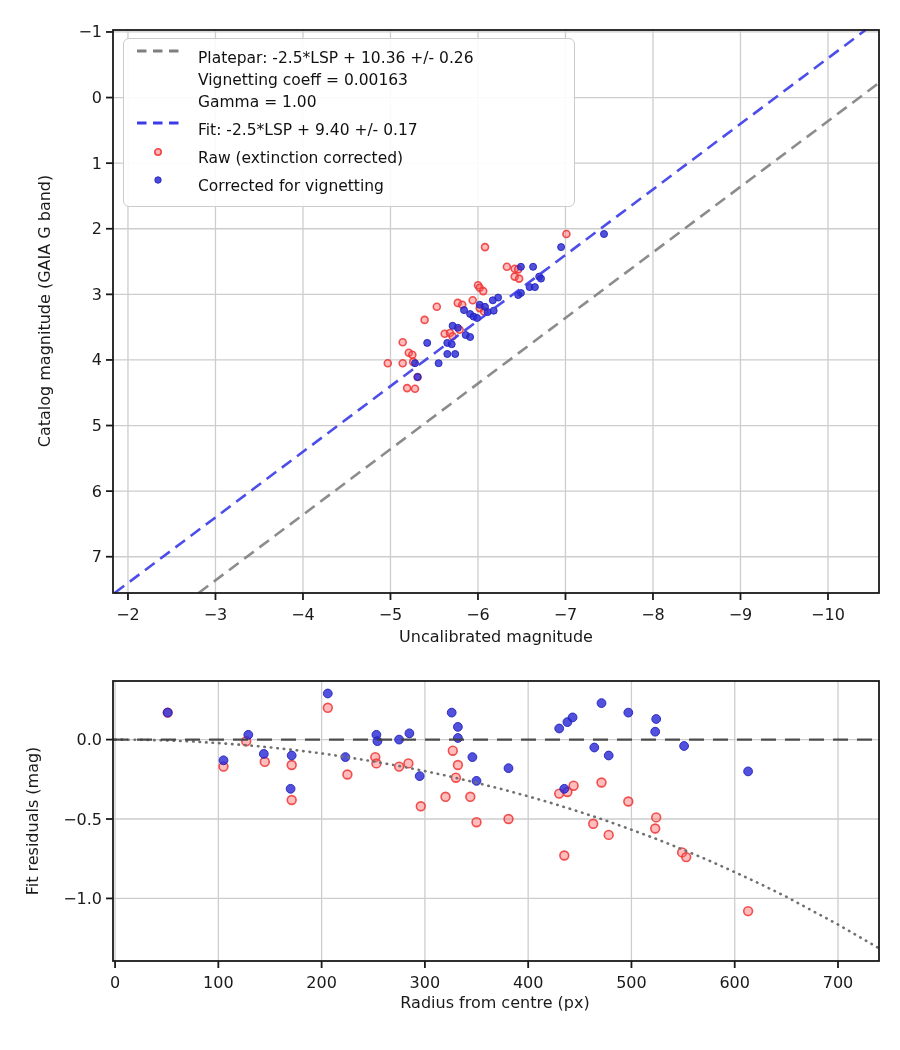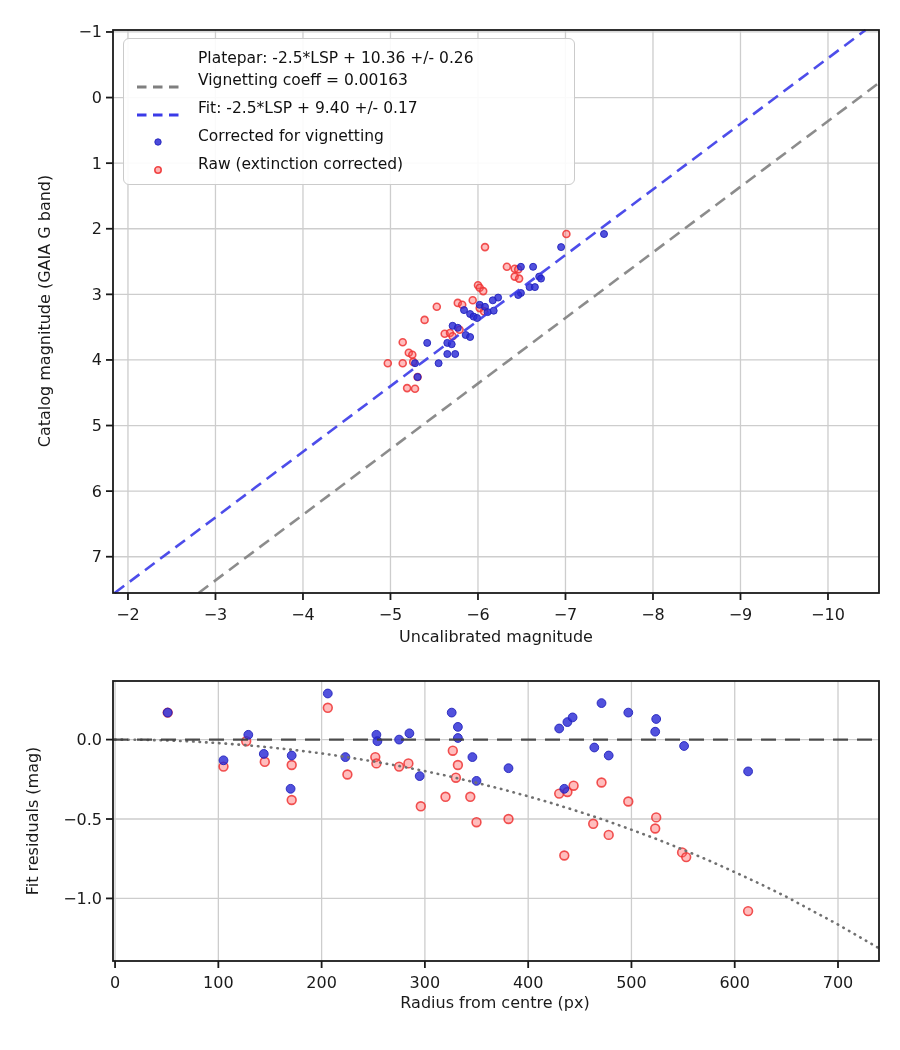--- a/index.html
+++ b/index.html
@@ -11,21 +11,21 @@
   .axis-label{position:absolute;font-size:16px;white-space:nowrap;color:#1a1a1a;}
   #xlabel-top{left:496px;top:627px;transform:translateX(-50%);text-align:center;}
   #xlabel-bottom{left:495px;top:993px;transform:translateX(-50%);}
   #ylabel-top{left:44px;top:311px;transform:translate(-50%,-50%) rotate(-90deg);}
   #ylabel-bottom{left:32px;top:821px;transform:translate(-50%,-50%) rotate(-90deg);}
   .legend{
     position:absolute;left:123px;top:38px;width:452px;box-sizing:border-box;
     background:rgba(255,255,255,0.9);border:1px solid #cbcbcb;border-radius:6px;
     padding:8px 10px 9px 12px;font-size:15.5px;line-height:22px;color:#111;
   }
-  .lrow{display:flex;align-items:flex-end;margin-top:6px;}
+  .lrow{display:flex;align-items:flex-start;margin-top:6px;}
   .lrow:first-child{margin-top:0;}
   .lhandle{flex:0 0 44px;width:44px;margin-right:18px;display:flex;justify-content:center;align-items:center;}
   .ltext{white-space:nowrap;}
   .ticklabel{font-size:16px;fill:#1a1a1a;}
 </style>
 </head>
 <body>
 
 <div class="figure">
 
@@ -283,41 +283,42 @@
   <div class="legend">
     <div class="lrow">
       <span class="lhandle">
         <svg width="44" height="8">
           <line x1="1" y1="4" x2="43" y2="4" stroke-width="2.8" stroke-dasharray="9.5 6.5" stroke="#7f7f7f"></line>
         </svg>
       </span>
       <span class="ltext">
         <div>Platepar: -2.5*LSP + 10.36 +/- 0.26</div>
         <div>Vignetting coeff = 0.00163</div>
+        <div>Gamma = 1.00</div>
       </span>
     </div>
     <div class="lrow">
       <span class="lhandle">
         <svg width="44" height="8">
           <line x1="1" y1="4" x2="43" y2="4" stroke-width="2.8" stroke-dasharray="9.5 6.5" stroke="#3a3ae8"></line>
         </svg>
       </span>
       <span class="ltext">Fit: -2.5*LSP + 9.40 +/- 0.17</span>
     </div>
     <div class="lrow">
       <span class="lhandle">
         <svg width="44" height="10">
-          <circle cx="22" cy="5" r="3.2" fill-opacity="0.85" stroke-width="1" stroke-opacity="0.9" fill="#2b2bd5" stroke="#2222bb"></circle>
+          <circle cx="22" cy="5" r="3.2" fill-opacity="0.45" stroke-width="1.6" stroke-opacity="0.9" fill="#ff5a5a" stroke="#ee3434"></circle>
         </svg>
       </span>
-      <span class="ltext">Corrected for vignetting</span>
+      <span class="ltext">Raw (extinction corrected)</span>
     </div>
     <div class="lrow">
       <span class="lhandle">
         <svg width="44" height="10">
-          <circle cx="22" cy="5" r="3.2" fill-opacity="0.45" stroke-width="1.6" stroke-opacity="0.9" fill="#ff5a5a" stroke="#ee3434"></circle>
+          <circle cx="22" cy="5" r="3.2" fill-opacity="0.85" stroke-width="1" stroke-opacity="0.9" fill="#2b2bd5" stroke="#2222bb"></circle>
         </svg>
       </span>
-      <span class="ltext">Raw (extinction corrected)</span>
+      <span class="ltext">Corrected for vignetting</span>
     </div>
   </div>
 
 </div>
 
 </body></html>

